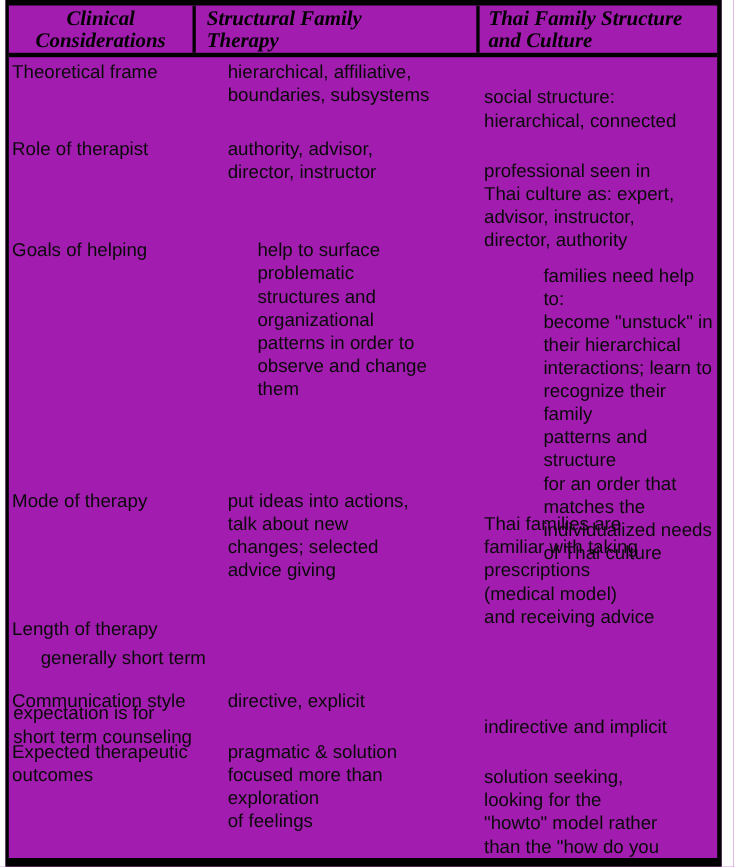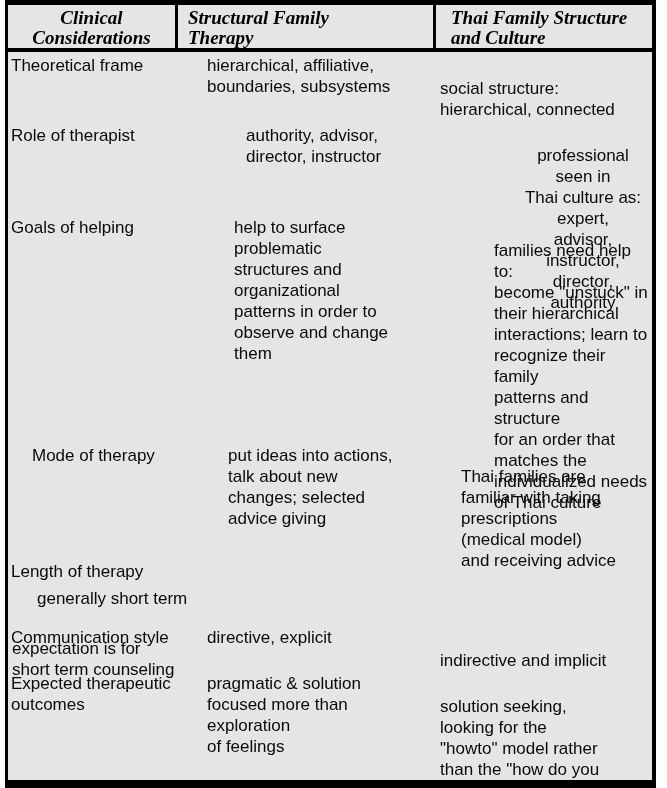--- a/index.html
+++ b/index.html
@@ -10,57 +10,57 @@
     position:relative;
     overflow:hidden;
     color:#111111;
   }
   .table-outer {
     position:absolute; left:5px; top:0;
     width:651px; height:788px;
     box-sizing:border-box;
     border-style:solid; border-color:#000;
     border-width:5px 4px 8px 3px;
-    background:#e5e5e5;
+    background:#a21caf;
     display:flex; flex-direction:column;
     overflow:hidden;
   }
   
   .header-row {
     display:flex;
     height:49px;
     box-sizing:border-box;
     border-bottom:4px solid #000;
     font-family:"Liberation Serif", serif;
     font-weight:bold; font-style:italic;
     font-size:19px; line-height:20px;
     color:#000;
   }
   .hc { box-sizing:border-box; padding-top:3px; white-space:pre-line; }
   .hc1 { width:170px; border-right:3px solid #000; text-align:center; }
   .hc2 { width:258px; border-right:3px solid #000; padding-left:10px; }
-  .hc3 { flex:1; padding-left:15px; }
+  .hc3 { flex:1; padding-left:8px; }
   
   .tbody {
     flex:1; display:flex; flex-direction:column;
     font-size:17px; line-height:21px; color:#0a0a0a;
   }
   .row { display:flex; box-sizing:border-box; }
   .cell { box-sizing:border-box; white-space:pre-line; }
   .c1 { width:170px; padding:3px 2px 0 3px; }
   .c2 { width:258px; padding:3px 2px 0 29px; }
   .c3 { flex:1; padding:3px 4px 0 4px;margin-top:23px; }
   .row:nth-child(1) { height:70px; }
-  .row:nth-child(2) { height:92px;gap:39px; }
+  .row:nth-child(2) { height:92px; }
   .row:nth-child(3) { height:228px;gap:27px; }
-  .row:nth-child(4) { height:113px;padding-left:21px; }
+  .row:nth-child(4) { height:113px; }
   .row:nth-child(5) { height:64px;flex-direction:column; }
   .row:nth-child(6) { height:45px; }
   .row:nth-child(7) { flex:1;justify-content:flex-end; }
-  .row:nth-child(2) .c3 { padding-top:0;text-align:center; }
+  .row:nth-child(2) .c3 { padding-top:0; }
   .row:nth-child(4) .c3 { padding-top:1px; }
   .row:nth-child(5) .cell { padding-top:6px; }
   .row:nth-child(6) .cell { padding-top:8px; }
   .row:nth-child(7) .cell { padding-top:9px; }
 </style>
 </head>
 <body>
 
 <div class="table-outer">
 

